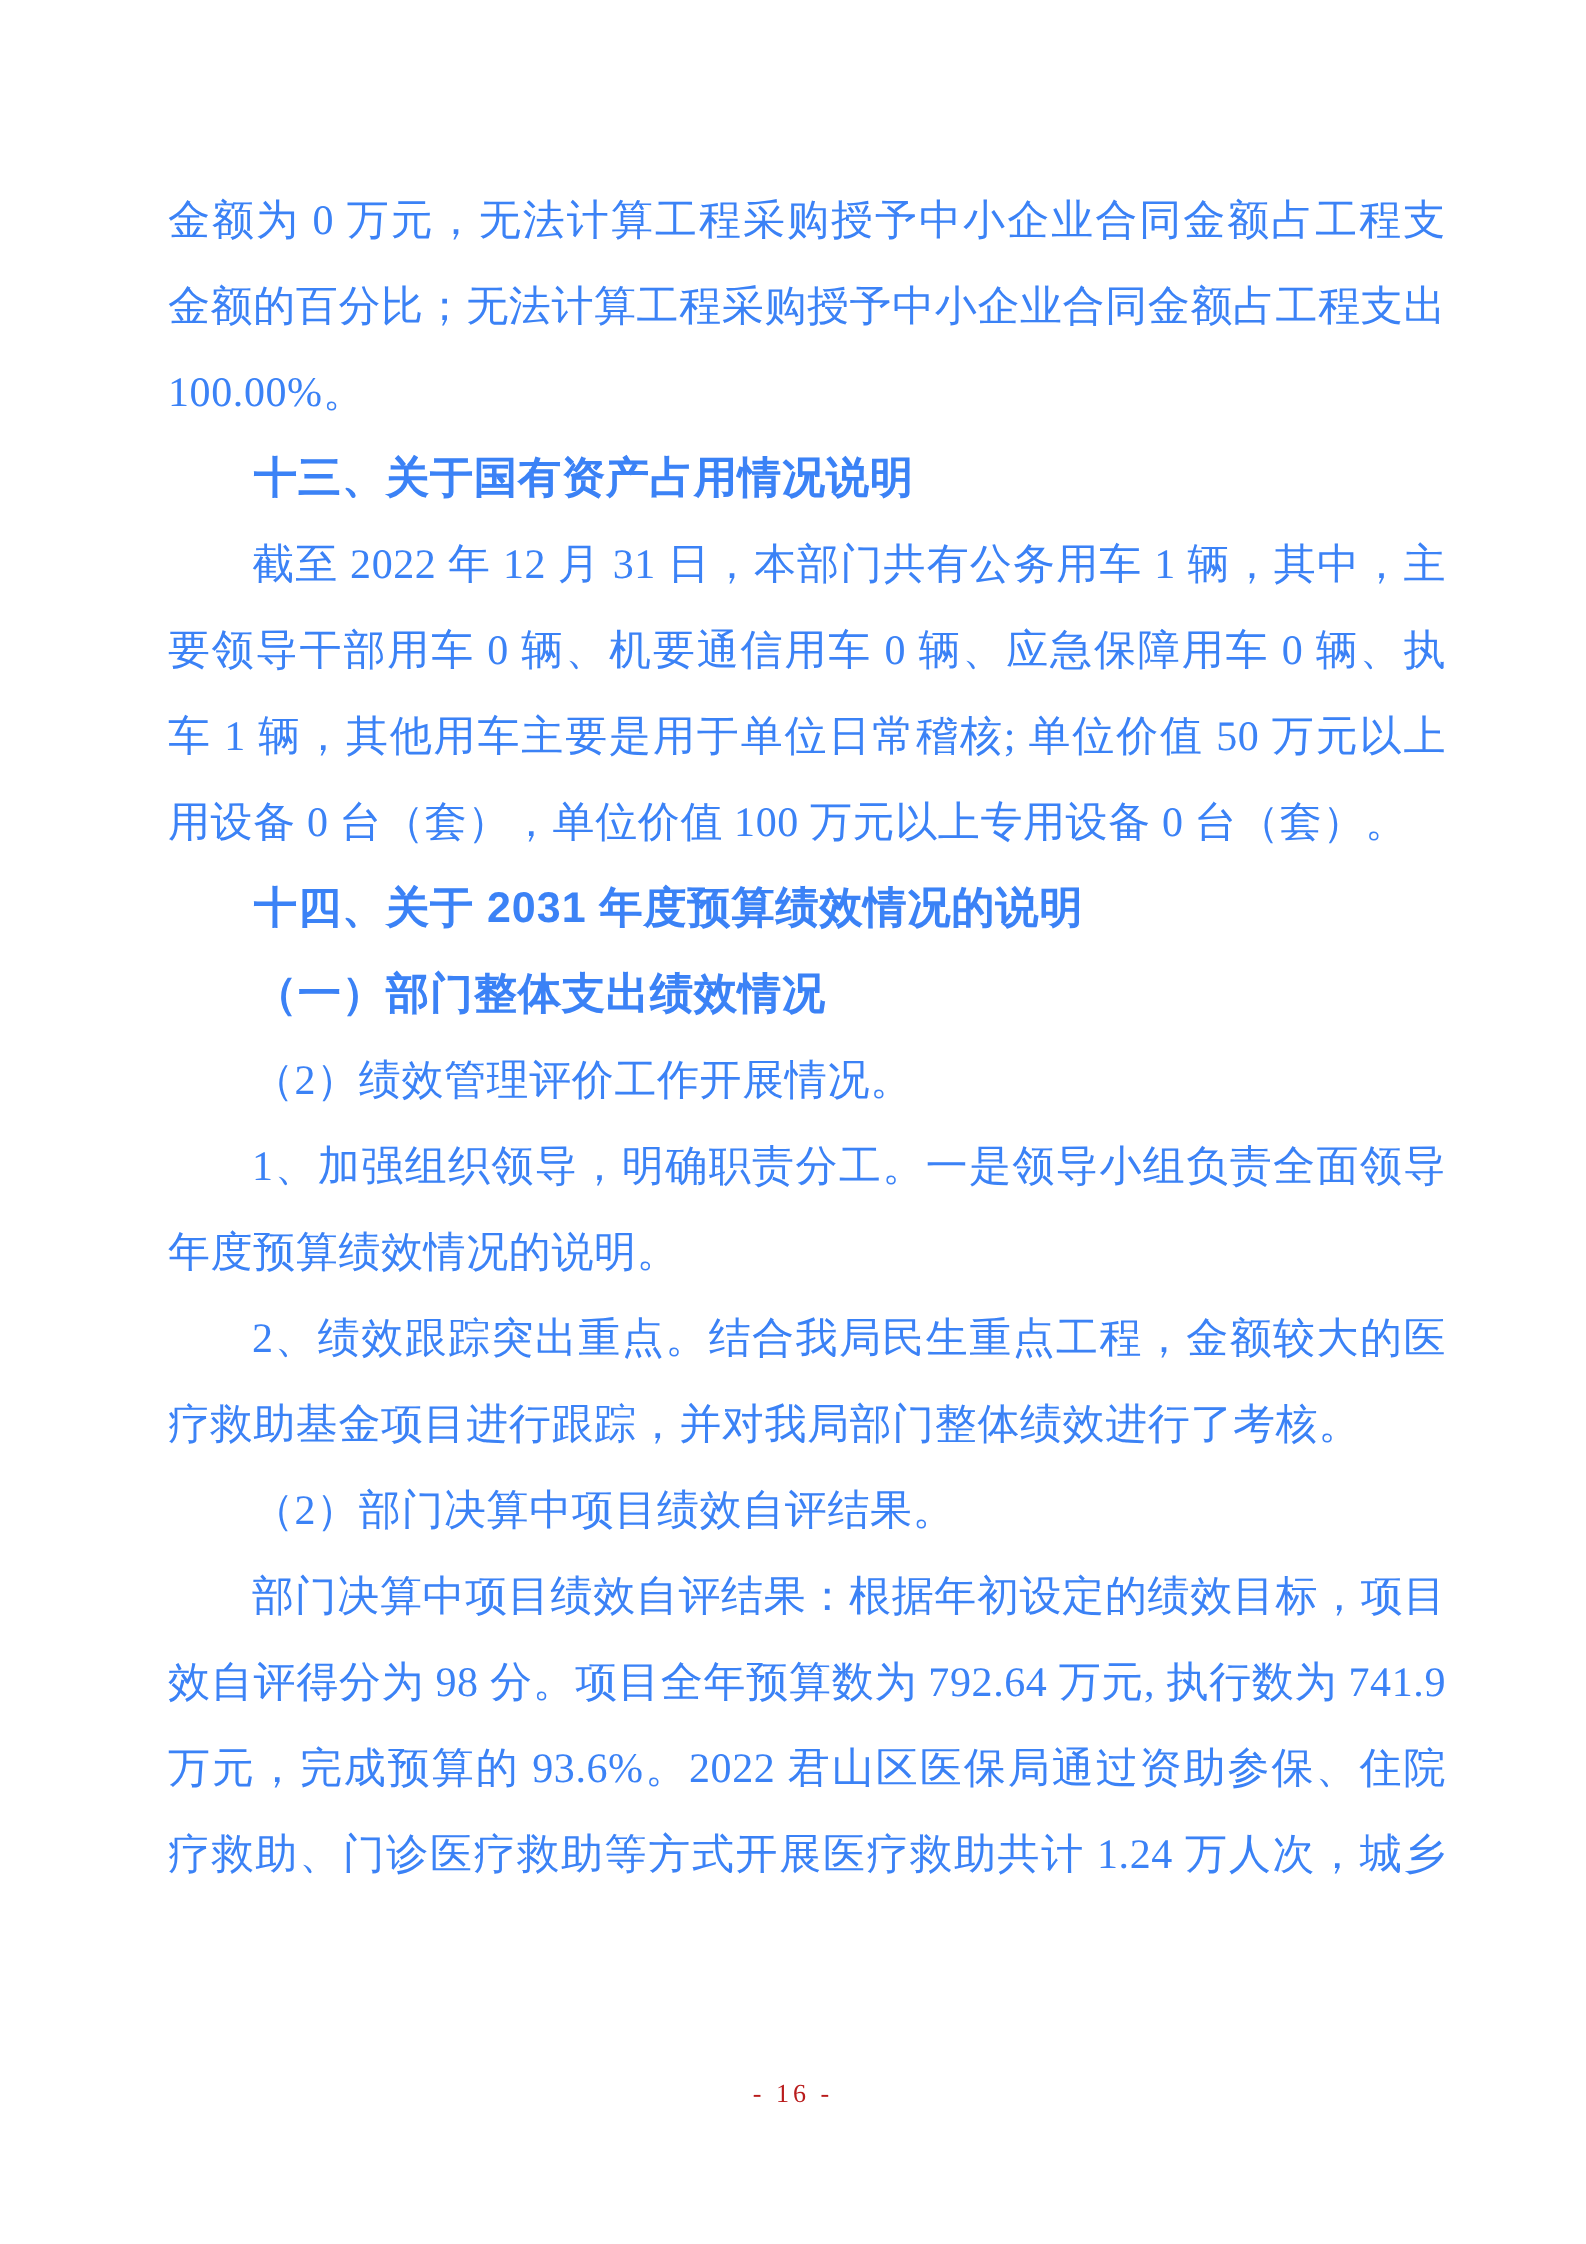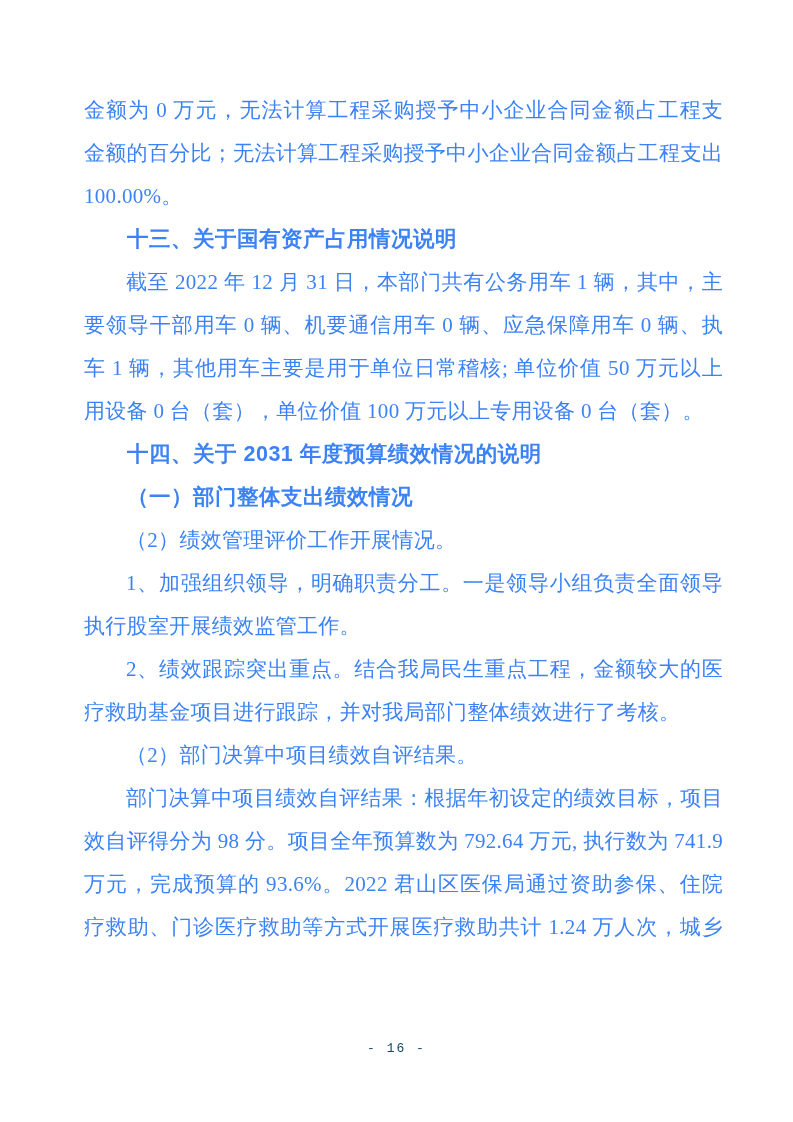--- a/index.html
+++ b/index.html
@@ -45,44 +45,44 @@
   }
   .indent { text-indent: 2em; }
   .page-footer {
     position: absolute;
     left: 0;
     top: 1038px;
     width: 100%;
     text-align: center;
   }
   .page-number {
-    font-family: Liberation Mono, monospace;
+    font-family: Liberation Serif, serif;
     font-size: 13px;
     letter-spacing: 2px;
-    color: #0c4a6e;
+    color: #b91c1c;
   }
 </style>
 </head>
 <body>
 
 <div class="page">
   <div class="doc-body">
       <div class="line body fill">金额为 0 万元，无法计算工程采购授予中小企业合同金额占工程支出</div>
       <div class="line body fill">金额的百分比；无法计算工程采购授予中小企业合同金额占工程支出</div>
       <div class="line body">100.00%。</div>
       <div class="line heading-1 indent">十三、关于国有资产占用情况说明</div>
       <div class="line body indent fill">截至 2022 年 12 月 31 日，本部门共有公务用车 1 辆，其中，主</div>
       <div class="line body fill">要领导干部用车 0 辆、机要通信用车 0 辆、应急保障用车 0 辆、执法</div>
       <div class="line body fill">车 1 辆，其他用车主要是用于单位日常稽核; 单位价值 50 万元以上通</div>
       <div class="line body">用设备 0 台（套），单位价值 100 万元以上专用设备 0 台（套）。</div>
       <div class="line heading-1 indent">十四、关于 2031 年度预算绩效情况的说明</div>
       <div class="line heading-2 indent">（一）部门整体支出绩效情况</div>
       <div class="line body indent">（2）绩效管理评价工作开展情况。</div>
       <div class="line body indent fill">1、加强组织领导，明确职责分工。一是领导小组负责全面领导</div>
-      <div class="line body">执行股室开展绩效监管工作。</div>
+      <div class="line body">年度预算绩效情况的说明。</div>
       <div class="line body indent fill">2、绩效跟踪突出重点。结合我局民生重点工程，金额较大的医</div>
       <div class="line body">疗救助基金项目进行跟踪，并对我局部门整体绩效进行了考核。</div>
       <div class="line body indent">（2）部门决算中项目绩效自评结果。</div>
       <div class="line body indent fill">部门决算中项目绩效自评结果：根据年初设定的绩效目标，项目绩</div>
       <div class="line body fill">效自评得分为 98 分。项目全年预算数为 792.64 万元, 执行数为 741.9</div>
       <div class="line body fill">万元，完成预算的 93.6%。2022 君山区医保局通过资助参保、住院医</div>
       <div class="line body fill">疗救助、门诊医疗救助等方式开展医疗救助共计 1.24 万人次，城乡居</div>
     </div>
   <div class="page-footer">
     <span class="page-number">- 16 -</span>

